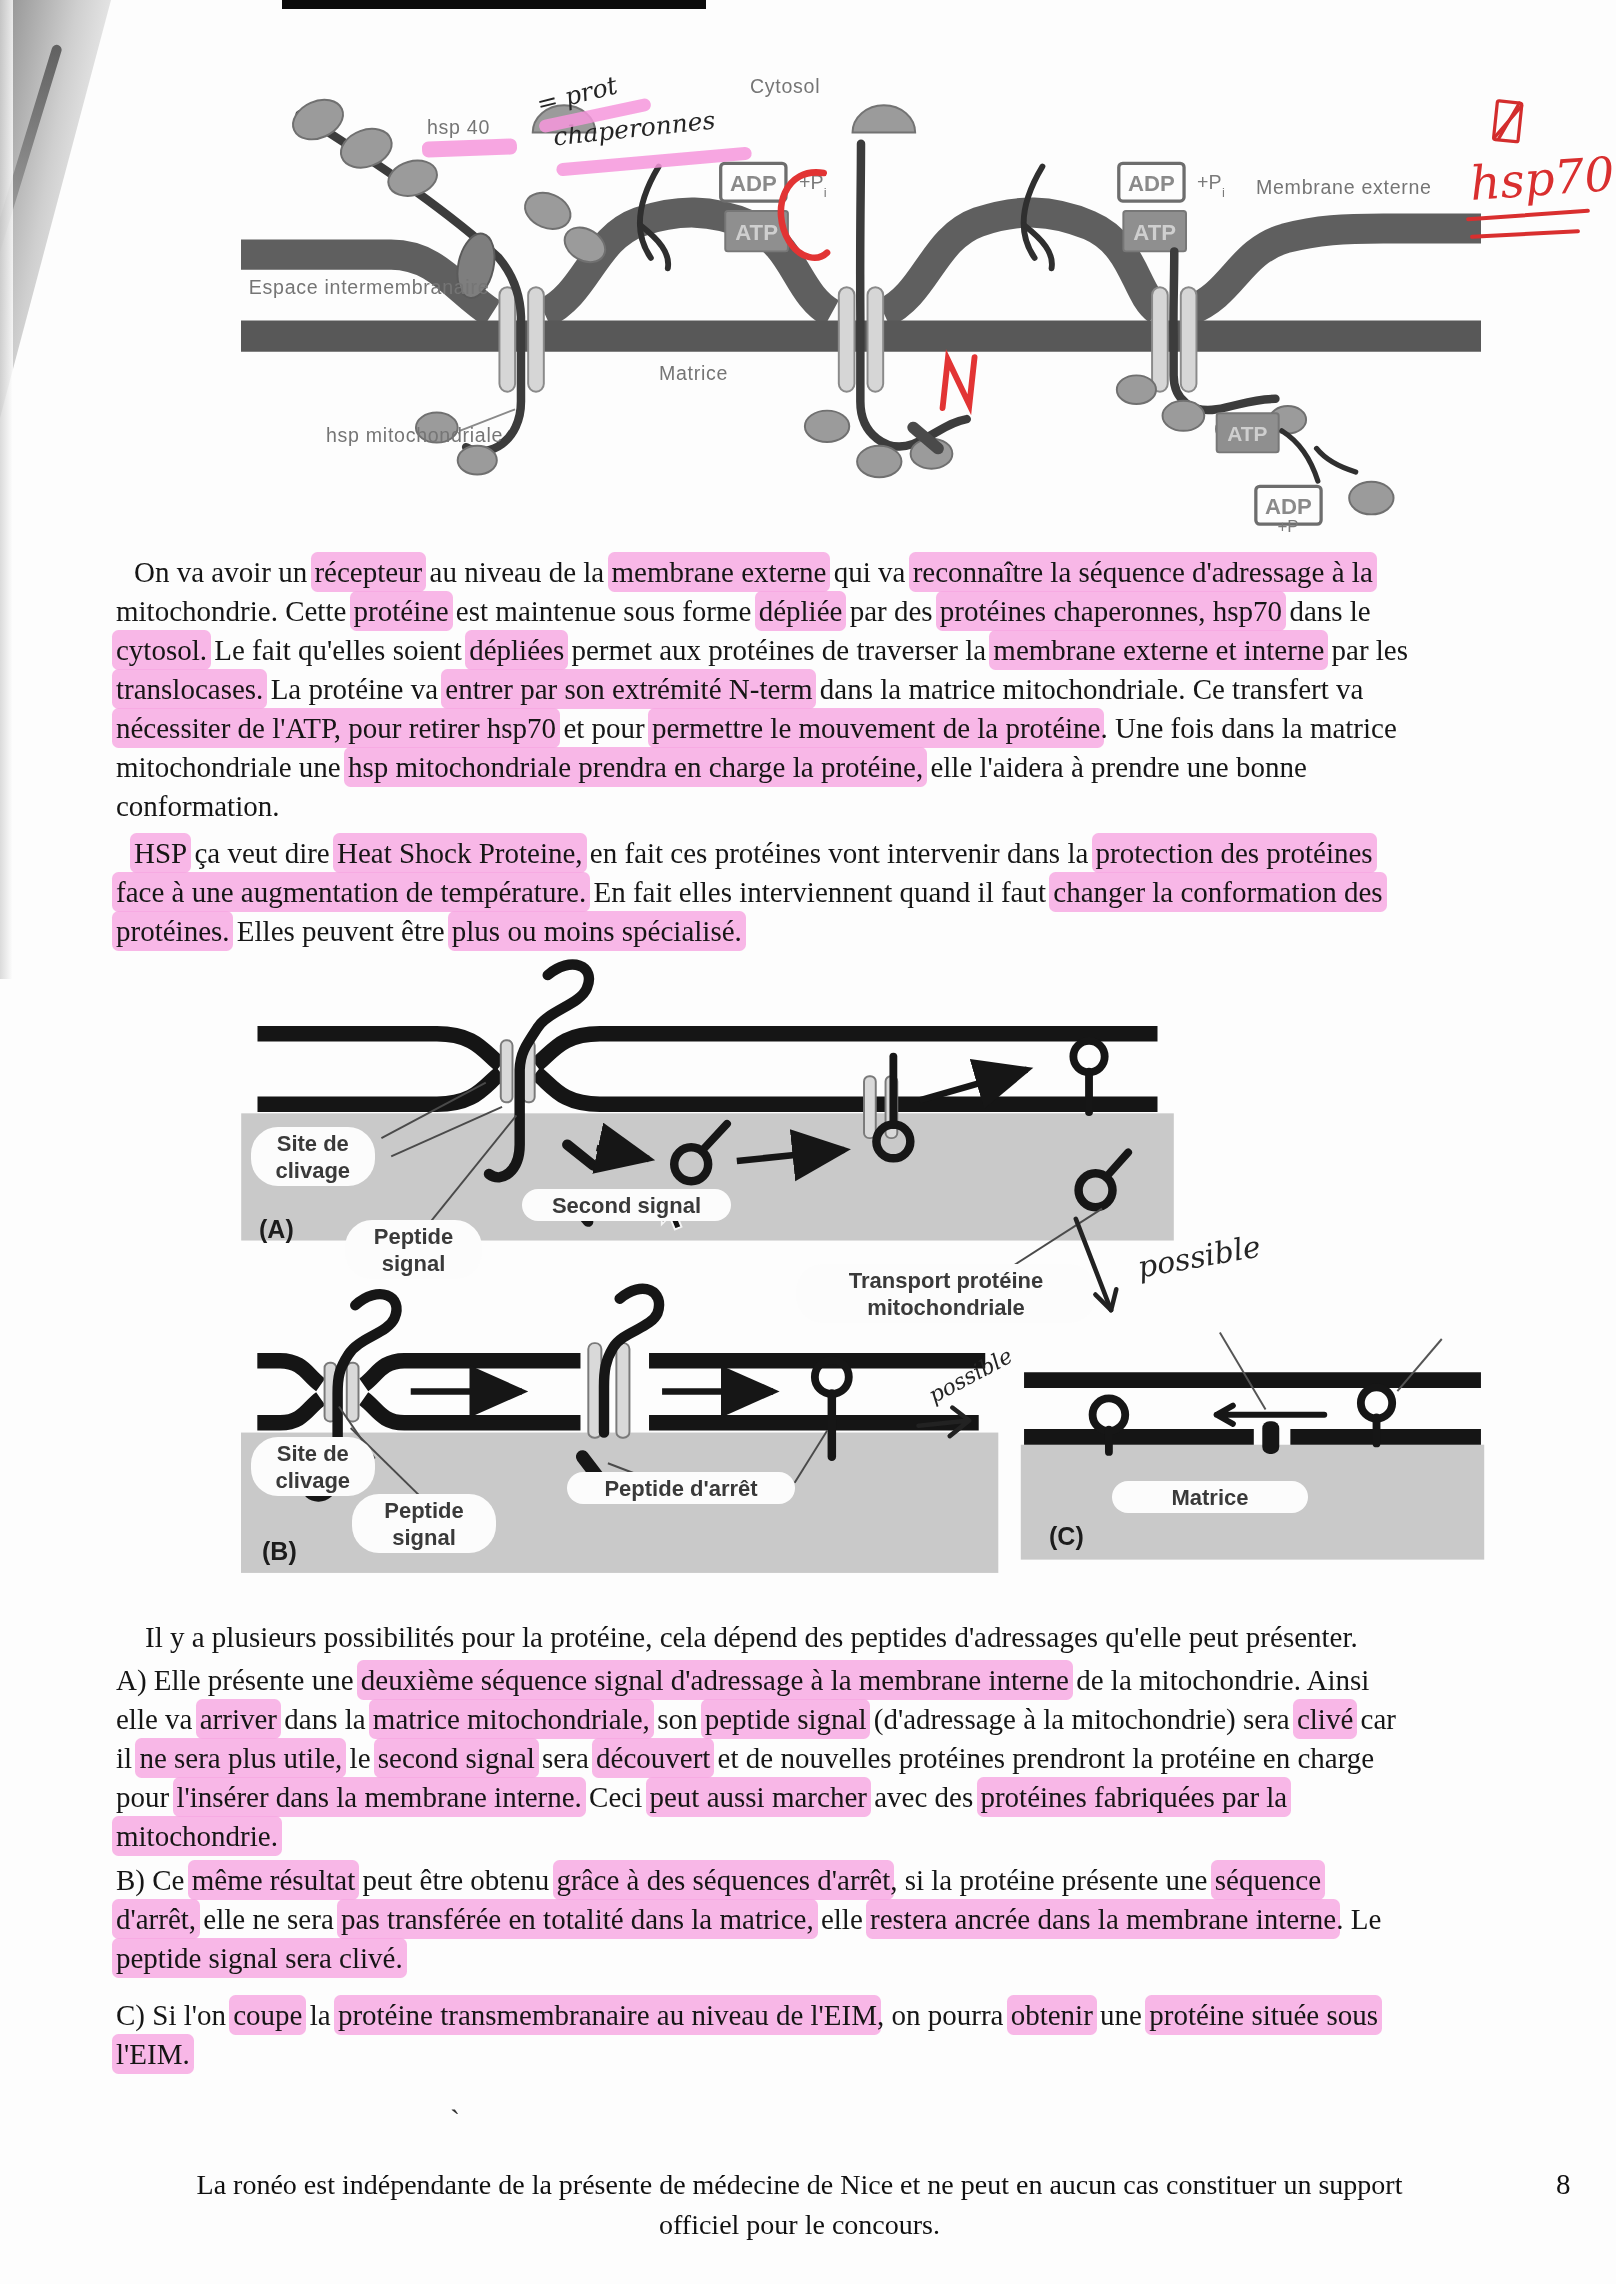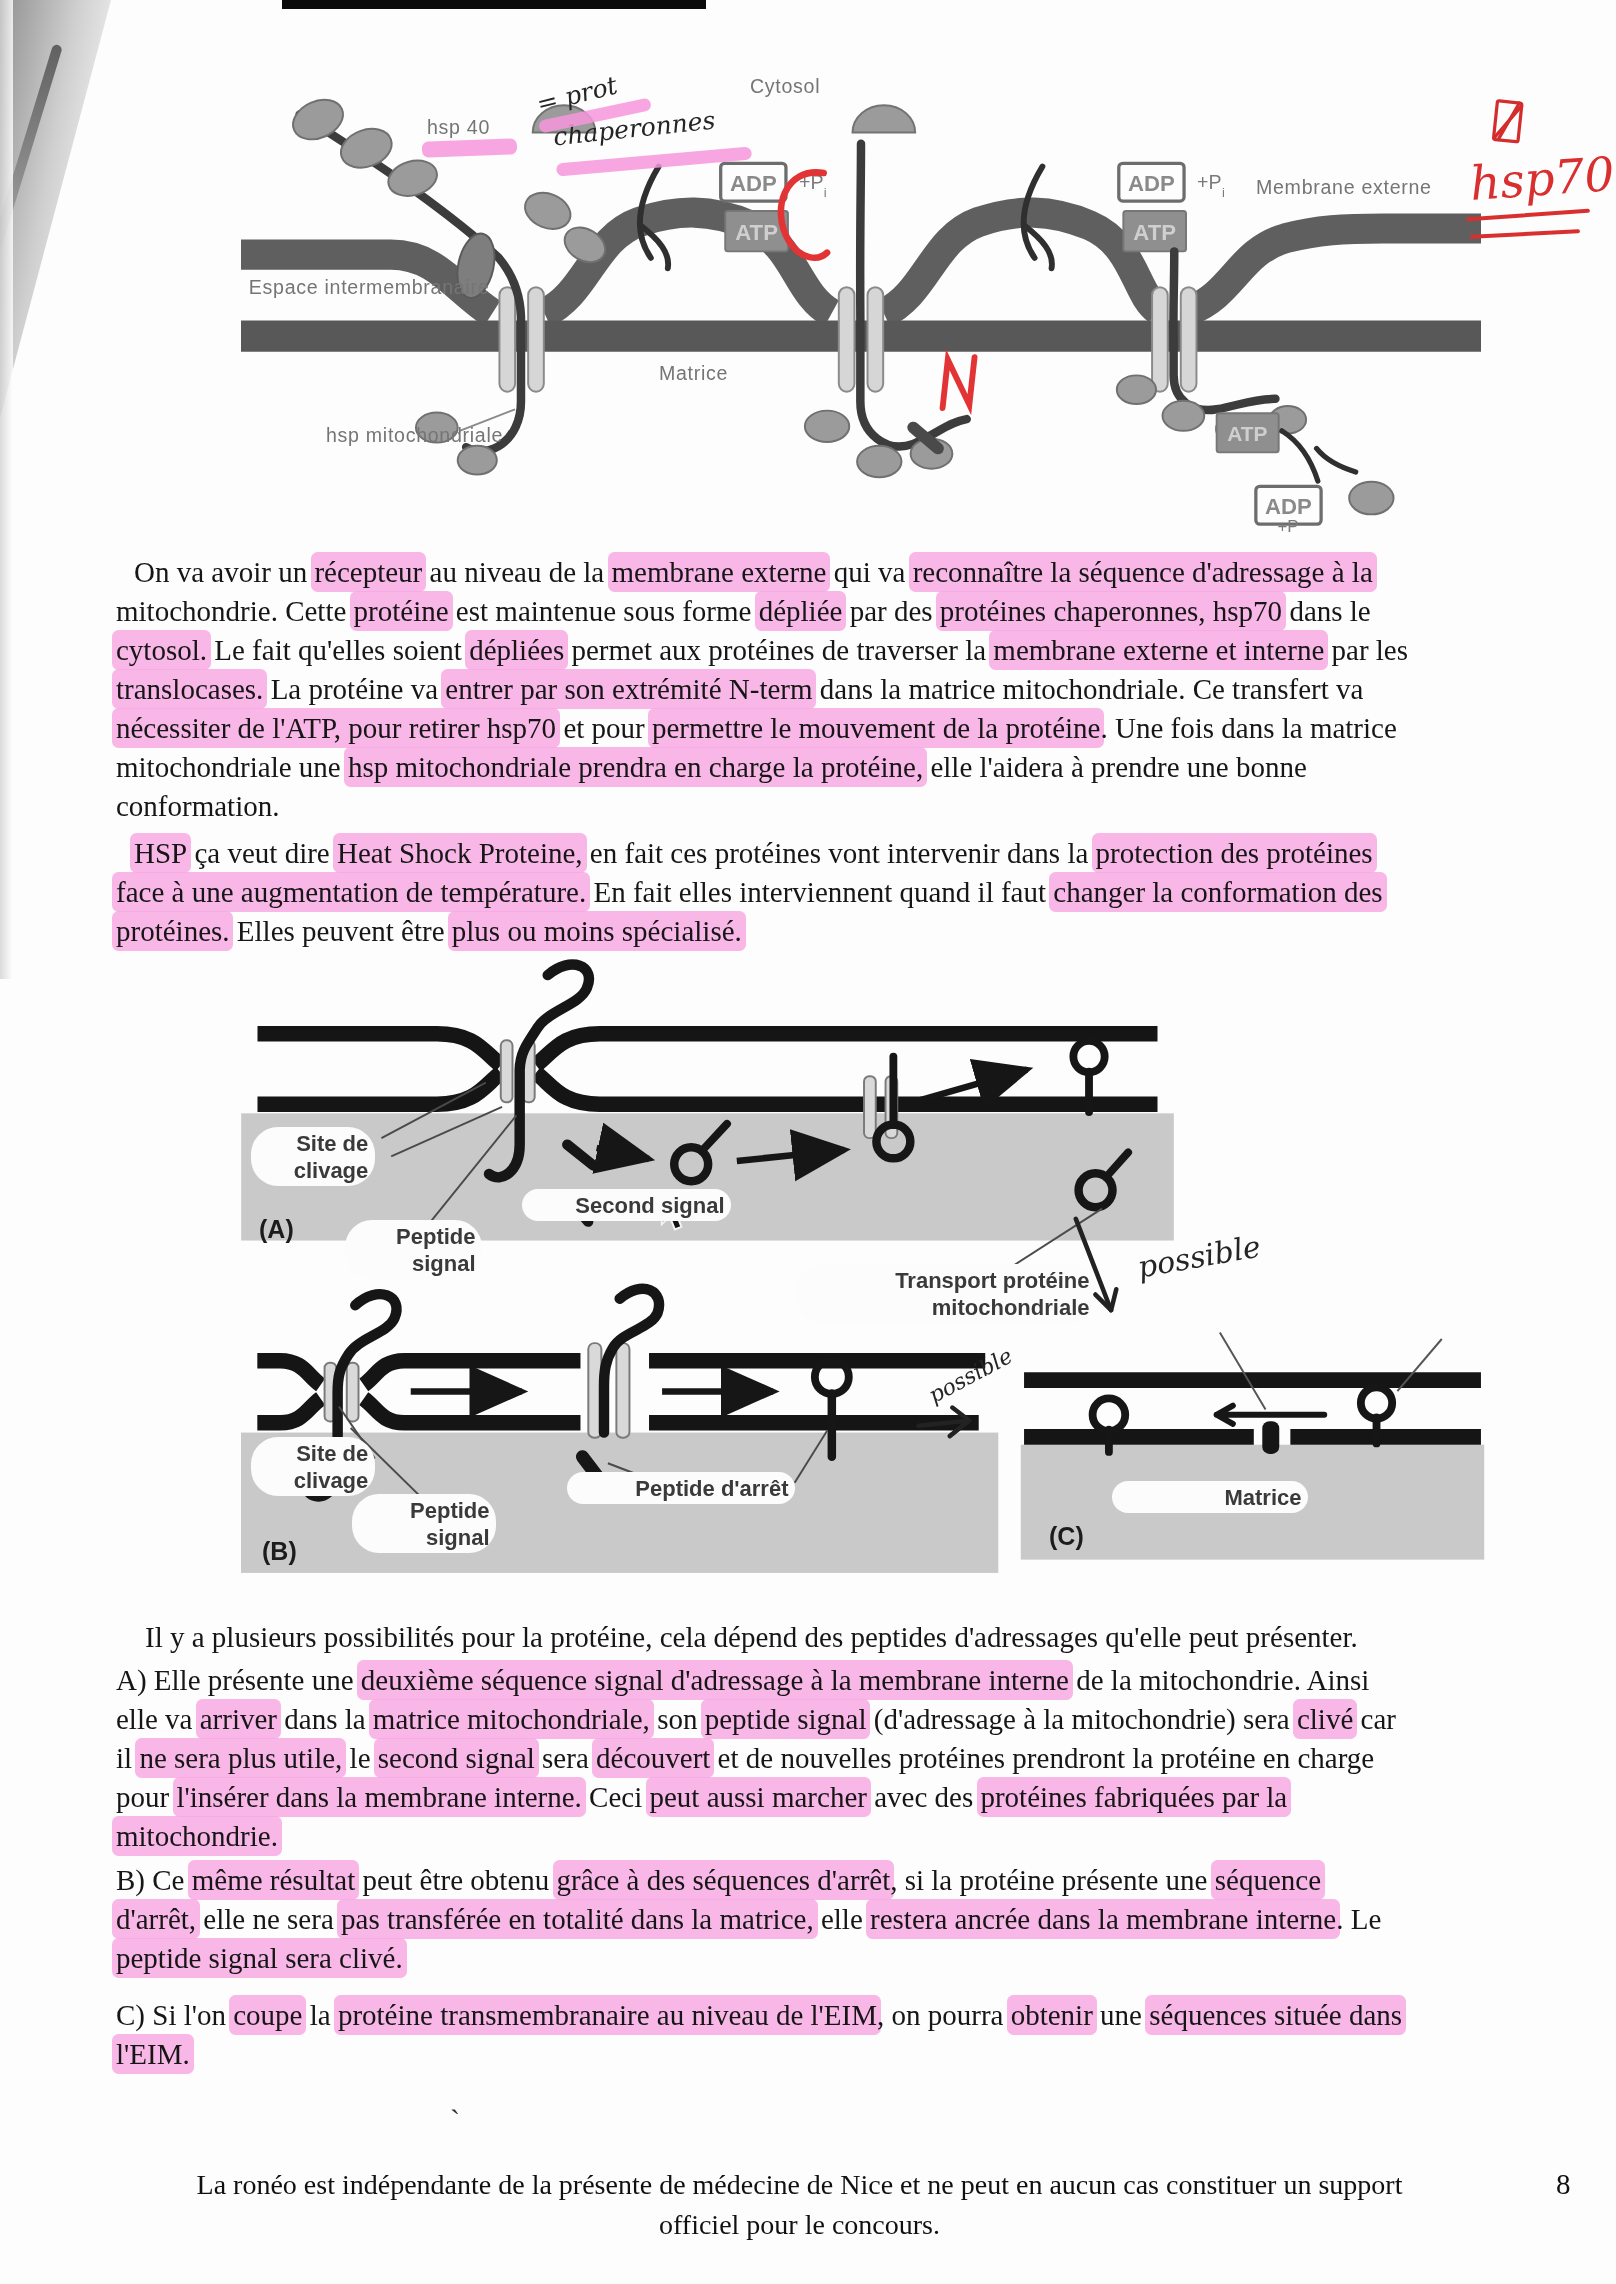--- a/index.html
+++ b/index.html
@@ -22,21 +22,21 @@
   .footer{position:absolute;left:62px;top:2165px;width:1475px;text-align:center;
           font-size:28px;line-height:40px;color:#101010;}
   .pagenum{position:absolute;left:1556px;top:2168px;font-size:29px;color:#101010;}
   .tick{position:absolute;left:450px;top:2103px;font-size:30px;color:#333;}
   
   .fig{position:absolute;}
   .d-label{position:absolute;color:#757575;font-family:"Liberation Sans",sans-serif;
            font-size:19.6px;letter-spacing:0.7px;white-space:nowrap;}
   .fig-label{position:absolute;background:#fcfcfc;color:#3a3a3a;
     font-family:"Liberation Sans",sans-serif;font-weight:700;font-size:22px;line-height:27px;
-    text-align:right;padding:2.6px 6.5px;white-space:nowrap;border-radius:27px;}
+    text-align:center;padding:2.6px 6.5px;white-space:nowrap;border-radius:27px;}
   .panel-tag{position:absolute;color:#1c1c1c;font-family:"Liberation Sans",sans-serif;
     font-weight:700;font-size:25px;}
   
   .hand{position:absolute;font-family:"DejaVu Serif",serif;font-style:italic;color:#252525;white-space:nowrap;}
   .hand-red{position:absolute;font-family:"DejaVu Serif",serif;font-style:italic;color:#d92f2f;white-space:nowrap;}
   .pink-bar{position:absolute;background:rgba(246,150,220,.85);border-radius:6.5px;}
   .red-underline{position:absolute;background:#d92f2f;border-radius:2px;}
 </style>
 </head>
 <body>
@@ -339,21 +339,21 @@
     </svg>
     <div class="fig-label" style="left:101px;top:163px;width:183px;">
       <span>Matrice</span>
     </div>
     <span class="panel-tag" style="left:38px;top:204px;">(C)</span>
   </div>
 
   <p class="para indent" style="left:116px;top:1607px;margin:11px;"><span>Il y a plusieurs possibilités pour la protéine, cela dépend des peptides d'adressages qu'elle peut présenter.</span></p>
   <p class="para" style="left:116px;top:1661px;margin:0;"><span>A) Elle présente une </span><span class="hl">deuxième séquence signal d'adressage à la membrane interne</span><span> de la mitochondrie. Ainsi</span><br><span>elle va </span><span class="hl">arriver</span><span> dans la </span><span class="hl">matrice mitochondriale,</span><span> son </span><span class="hl">peptide signal</span><span> (d'adressage à la mitochondrie) sera </span><span class="hl">clivé</span><span> car</span><br><span>il </span><span class="hl">ne sera plus utile,</span><span> le </span><span class="hl">second signal</span><span> sera </span><span class="hl">découvert</span><span> et de nouvelles protéines prendront la protéine en charge</span><br><span>pour </span><span class="hl">l'insérer dans la membrane interne.</span><span> Ceci </span><span class="hl">peut aussi marcher</span><span> avec des </span><span class="hl">protéines fabriquées par la</span><br><span class="hl">mitochondrie.</span></p>
   <p class="para" style="left:116px;top:1861px;margin:0;"><span>B) Ce </span><span class="hl">même résultat</span><span> peut être obtenu </span><span class="hl">grâce à des séquences d'arrêt</span><span>, si la protéine présente une </span><span class="hl">séquence</span><br><span class="hl">d'arrêt,</span><span> elle ne sera </span><span class="hl">pas transférée en totalité dans la matrice,</span><span> elle </span><span class="hl">restera ancrée dans la membrane interne</span><span>. Le</span><br><span class="hl">peptide signal sera clivé.</span></p>
-  <p class="para" style="left:116px;top:1996px;margin:0;"><span>C) Si l'on </span><span class="hl">coupe</span><span> la </span><span class="hl">protéine transmembranaire au niveau de l'EIM</span><span>, on pourra </span><span class="hl">obtenir</span><span> une </span><span class="hl">séquences située dans</span><br><span class="hl">l'EIM.</span></p>
+  <p class="para" style="left:116px;top:1996px;margin:0;"><span>C) Si l'on </span><span class="hl">coupe</span><span> la </span><span class="hl">protéine transmembranaire au niveau de l'EIM</span><span>, on pourra </span><span class="hl">obtenir</span><span> une </span><span class="hl">protéine située sous</span><br><span class="hl">l'EIM.</span></p>
 
   <span class="tick">`</span>
 
   <div class="footer">
     <span>La ronéo est indépendante de la présente de médecine de Nice et ne peut en aucun cas constituer un support</span><br>
     <span>officiel pour le concours.</span>
   </div>
   <span class="pagenum">8</span>
 
 </div>

